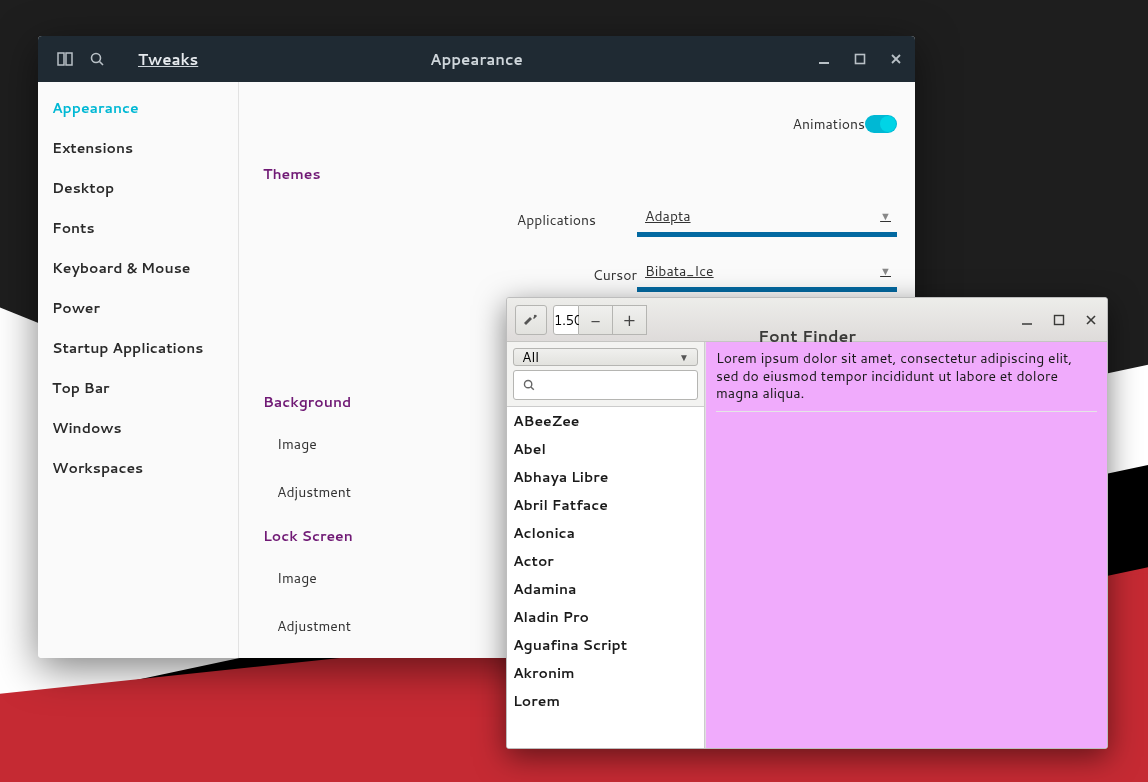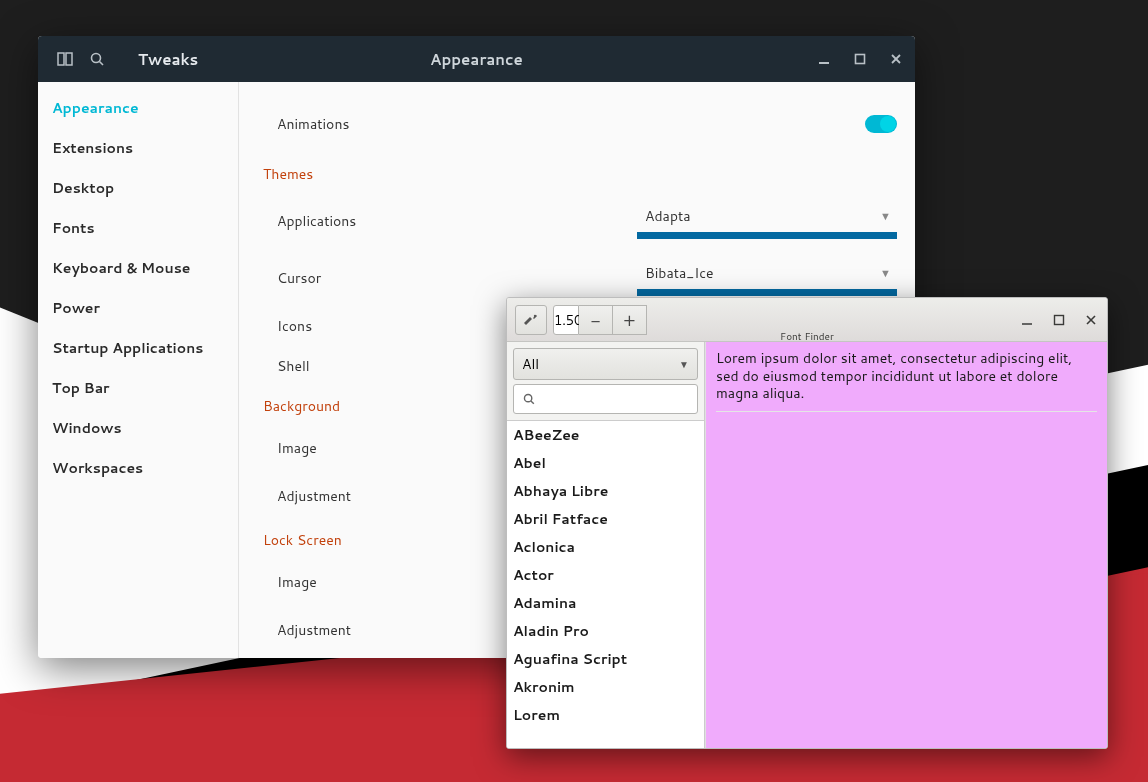--- a/index.html
+++ b/index.html
@@ -9,55 +9,55 @@
 .desktop-bg { position: absolute; inset: 0; background: #1e1e1e; overflow: hidden; }
 .desktop-bg::before { content: ""; position: absolute; width: 2000px; height: 600px; background: #c52a33; transform: rotate(-12deg); top: 480px; left: -200px; }
 .desktop-bg::after { content: ""; position: absolute; width: 2000px; height: 120px; background: #fff; transform: rotate(-12deg); top: 440px; left: -200px; }
 .bg-black { position: absolute; width: 2000px; height: 100px; background: #000; transform: rotate(-12deg); top: 540px; left: -200px; z-index: 1; }
 .bg-red2 { position: absolute; width: 2000px; height: 300px; background: #c52a33; transform: rotate(-6deg); top: 600px; left: -100px; z-index: 2; }
 .bg-white2 { position: absolute; width: 1000px; height: 300px; background: #fff; transform: rotate(22deg); top: 400px; left: -300px; z-index: 0; }
 
 
 .win-tweaks { position: absolute; top: 36px; left: 38px; width: 877px; height: 622px; background: #fafafa; border-radius: 4px; box-shadow: 0 10px 40px rgba(0,0,0,0.5); overflow: hidden; z-index: 10; }
 .tw-header { height: 46px; background: #1f2a33; color: #cfd6db; display: flex; align-items: center; position: relative; }
-.tw-header-left { display: flex; align-items: center; gap: 14px; padding-left: 18px; }
+.tw-header-left { display: flex; align-items: center; gap: 14px; padding-left: 18px; text-decoration: underline; }
 .tw-app-title { color: #e6eaee; font-size: 15px; font-weight: 600; margin-left: 18px; }
 .tw-page-title { position: absolute; left: 50%; transform: translateX(-50%); font-size: 15px; color: #cfd6db; font-weight: 600; }
 .tw-win-controls { position: absolute; right: 10px; display: flex; gap: 18px; align-items: center; }
 .tw-icon { width: 18px; height: 18px; display: flex; align-items: center; justify-content: center; color: #b8c0c6; }
 
 .tw-body { display: flex; height: calc(100% - 46px); }
 .tw-sidebar { width: 201px; background: #fafafa; border-right: 1px solid #e2e2e2; padding-top: 6px; }
 .tw-side-item { padding: 10px 14px; font-size: 14px; color: #2a2a2a; font-weight: 600; cursor: pointer; }
 .tw-side-item.active { color: #00b8d4; }
 
 .tw-content { flex: 1; padding: 24px 18px 0 24px; overflow-y: auto; }
-.tw-row { display: flex; align-items: center; justify-content: space-between; padding: 8px 0 20px; }
+.tw-row { display: flex; align-items: center; justify-content: flex-end; padding: 8px 0 20px; }
 .tw-row-label { font-size: 14px; color: #333; margin-left: 14px; }
-.tw-section-title { font-size: 14px; color: #c2410c; font-weight: 400; padding: 10px 0 8px; }
-.tw-combo { display:flex; align-items:center; justify-content:space-between; min-width:260px; border-bottom:7px solid #0369a1; padding:4px 6px 6px 8px; font-size:14px; color:#333; }
+.tw-section-title { font-size: 14px; color: #701a75; font-weight: 700; padding: 10px 0 8px; }
+.tw-combo { display:flex; align-items:center; justify-content:space-between; min-width:260px; border-bottom:5px solid #0369a1; padding:4px 6px 6px 8px; font-size:14px; color:#333;text-decoration:underline; }
 .tw-combo .caret { color:#888; font-size:11px; }
 .tw-toggle { width: 32px; height: 18px; border-radius: 9px; background: #00b8d4; position: relative; }
 .tw-toggle::after { content:""; position:absolute; right:1px; top:1px; width:16px; height:16px; border-radius:50%; background:#00d4e6; }
 .tw-option { padding: 14px 0 14px 14px; font-size:14px; color:#333; }
 
 
 .win-font { position: absolute; top: 297px; left: 506px; width: 602px; height: 452px; background: #f5f5f2; border-radius: 3px; box-shadow: 0 8px 30px rgba(0,0,0,0.5); z-index: 20; border:1px solid #bdbdbd; overflow:hidden; }
 .ff-header { height: 44px; background: linear-gradient(#ededea,#dedbda); border-bottom:1px solid #c5c5c2; display:flex; align-items:center; padding: 0 8px; position:relative; }
 .ff-tools-btn { width:32px; height:30px; border:1px solid #b5b5b2; border-radius:3px; background:linear-gradient(#f0f0ee,#e2e2de); display:inline-flex; align-items:center; justify-content:center; margin-right:6px; }
 .ff-zoom-val { width:26px; height:30px; border:1px solid #b5b5b2; border-radius:3px 0 0 3px; background:#fff; text-align:center; line-height:28px; font-size:13px; }
 .ff-zoom-btn { width:34px; height:30px; border:1px solid #b5b5b2; border-left:none; background:linear-gradient(#f0f0ee,#e2e2de); display:inline-flex; align-items:center; justify-content:center; font-size:18px; color:#444; }
 .ff-zoom-btn:last-of-type{ border-radius: 0 3px 3px 0; }
-.ff-title { position:absolute; left:50%; transform:translateX(-50%); font-size:10px; font-weight:400; color:#3a3a38;margin-top:32px; }
+.ff-title { position:absolute; left:50%; transform:translateX(-50%); font-size:16px; font-weight:700; color:#3a3a38;margin-top:32px; }
 .ff-win-controls { position:absolute; right:8px; display:flex; gap:16px; align-items:center; }
 .ff-wc { width:16px;height:16px;display:flex;align-items:center;justify-content:center;color:#3a3a38;font-size:13px; }
 
 .ff-body { display:flex; height:calc(100% - 44px); }
 .ff-left { width:198px; border-right:1px solid #ccc; background:#f3f3f1; display:flex; flex-direction:column; }
-.ff-filter { height:32px; margin:6px 6px 4px; border:1px solid #b5b5b2; border-radius:3px; background:linear-gradient(#f0f0ee,#e2e2de); display:flex; align-items:center; justify-content:space-between; padding:0 8px; font-size:14px; }
+.ff-filter { height:18px; margin:6px 6px 4px; border:1px solid #b5b5b2; border-radius:3px; background:linear-gradient(#f0f0ee,#e2e2de); display:flex; align-items:center; justify-content:space-between; padding:0 8px; font-size:14px; }
 .ff-search { height:30px; margin:0 6px 6px; border:1px solid #b5b5b2; border-radius:3px; background:#fff; display:flex; align-items:center; padding:0 8px; color:#666; }
 .ff-list { flex:1; background:#fff; border-top:1px solid #ccc; overflow:hidden; }
 .ff-font { padding:4px 6px; font-size:14px; font-weight:700; color:#1a1a1a; }
 
 .ff-preview { flex:1; background:#f0abfc; padding:8px 10px; font-size:14px; color:#1a1a1a; line-height:1.25; border-left:1px solid #e0e0e0; }
 .ff-preview-box { border-bottom:1px solid #e5e5e5; padding-bottom:8px; }
 
 svg { display:block; }
 </style>
 </head>
@@ -120,21 +120,21 @@
         <div class="tw-side-item">Workspaces</div>
       </div>
     <div class="tw-content">
       <div class="tw-row">
         <span class="tw-row-label">Animations</span>
         <div class="tw-toggle"></div>
       </div>
 
       <div class="tw-section-title">Themes</div>
       <div id="themes-rows">
-          <div class="tw-row" style="padding: 10px 0px;">
+          <div class="tw-row" style="padding: 10px 0px; gap: 41px;">
             <span class="tw-row-label">Applications</span>
             <div class="tw-combo">
               <span>Adapta</span>
               <span class="caret">▼</span>
             </div>
           </div>
           <div class="tw-row" style="padding: 10px 0px;">
             <span class="tw-row-label">Cursor</span>
             <div class="tw-combo">
               <span>Bibata_Ice</span>

